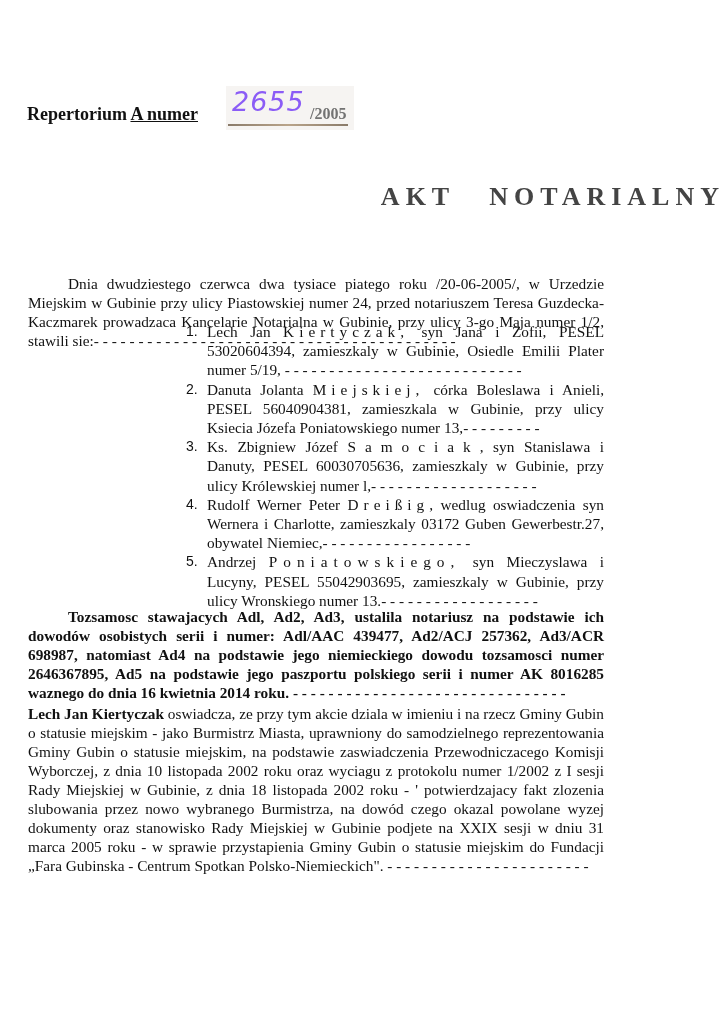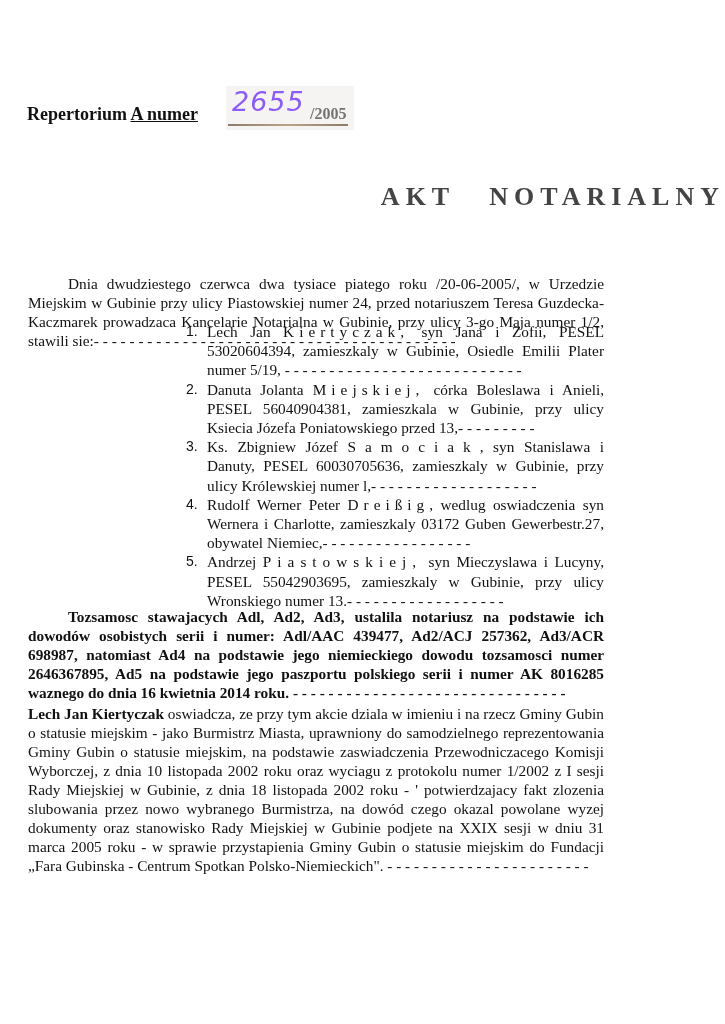--- a/index.html
+++ b/index.html
@@ -78,36 +78,36 @@
 
 <ul class="list">
   <li>
     <span class="num">1.</span>
     <span>Lech Jan</span>
     <span class="sp">Kiertyczak,</span><span> syn Jana i Zofii, PESEL 53020604394, zamieszkaly w Gubinie, Osiedle Emilii Plater numer 5/19, - - - - - - - - - - - - - - - - - - - - - - - - - - -</span>
   </li>
   <li>
     <span class="num">2.</span>
     <span>Danuta Jolanta</span>
-    <span class="sp">Miejskiej,</span><span> córka Boleslawa i Anieli, PESEL 56040904381, zamieszkala w Gubinie, przy ulicy Ksiecia Józefa Poniatowskiego przed 13,- - - - - - - - -</span>
+    <span class="sp">Miejskiej,</span><span> córka Boleslawa i Anieli, PESEL 56040904381, zamieszkala w Gubinie, przy ulicy Ksiecia Józefa Poniatowskiego numer 13,- - - - - - - - -</span>
   </li>
   <li>
     <span class="num">3.</span>
     <span>Ks. Zbigniew Józef</span>
     <span class="sp" style="letter-spacing:9px">Samociak</span><span>, syn Stanislawa i Danuty, PESEL 60030705636, zamieszkaly w Gubinie, przy ulicy Królewskiej numer l,- - - - - - - - - - - - - - - - - - -</span>
   </li>
   <li>
     <span class="num">4.</span>
     <span>Rudolf Werner Peter</span>
     <span class="sp">Dreißig</span><span>, wedlug oswiadczenia syn Wernera i Charlotte, zamieszkaly 03172 Guben Gewerbestr.27, obywatel Niemiec,- - - - - - - - - - - - - - - - -</span>
   </li>
   <li>
     <span class="num">5.</span>
     <span>Andrzej</span>
-    <span class="sp" style="letter-spacing:6px">Piastowskiej,</span><span> syn Mieczyslawa i Lucyny, PESEL 55042903695, zamieszkaly w Gubinie, przy ulicy Wronskiego numer 13.- - - - - - - - - - - - - - - - - -</span>
+    <span class="sp" style="letter-spacing:6px">Poniatowskiego,</span><span> syn Mieczyslawa i Lucyny, PESEL 55042903695, zamieszkaly w Gubinie, przy ulicy Wronskiego numer 13.- - - - - - - - - - - - - - - - - -</span>
   </li>
 </ul>
 
 <div class="para p2">
   <span class="indent"></span><span>Tozsamosc stawajacych Adl, Ad2, Ad3, ustalila notariusz na podstawie ich dowodów osobistych serii i numer: Adl/AAC 439477, Ad2/ACJ 257362, Ad3/ACR 698987, natomiast Ad4 na podstawie jego niemieckiego dowodu tozsamosci numer 2646367895, Ad5 na podstawie jego paszportu polskiego serii i numer AK 8016285 waznego do dnia 16 kwietnia 2014 roku. - - - - - - - - - - - - - - - - - - - - - - - - - - - - - - -</span>
 </div>
 
 <div class="para p3">
   <b>Lech Jan Kiertyczak</b><span> oswiadcza, ze przy tym akcie dziala w imieniu i na rzecz Gminy Gubin o statusie miejskim - jako Burmistrz Miasta, uprawniony do samodzielnego reprezentowania Gminy Gubin o statusie miejskim, na podstawie zaswiadczenia Przewodniczacego Komisji Wyborczej, z dnia 10 listopada 2002 roku oraz wyciagu z protokolu numer 1/2002 z I sesji Rady Miejskiej w Gubinie, z dnia 18 listopada 2002 roku - ' potwierdzajacy fakt zlozenia slubowania przez nowo wybranego Burmistrza, na dowód czego okazal powolane wyzej dokumenty oraz stanowisko Rady Miejskiej w Gubinie podjete na XXIX sesji w dniu 31 marca 2005 roku - w sprawie przystapienia Gminy Gubin o statusie miejskim do Fundacji „Fara Gubinska - Centrum Spotkan Polsko-Niemieckich". - - - - - - - - - - - - - - - - - - - - - - -</span>
 </div>

